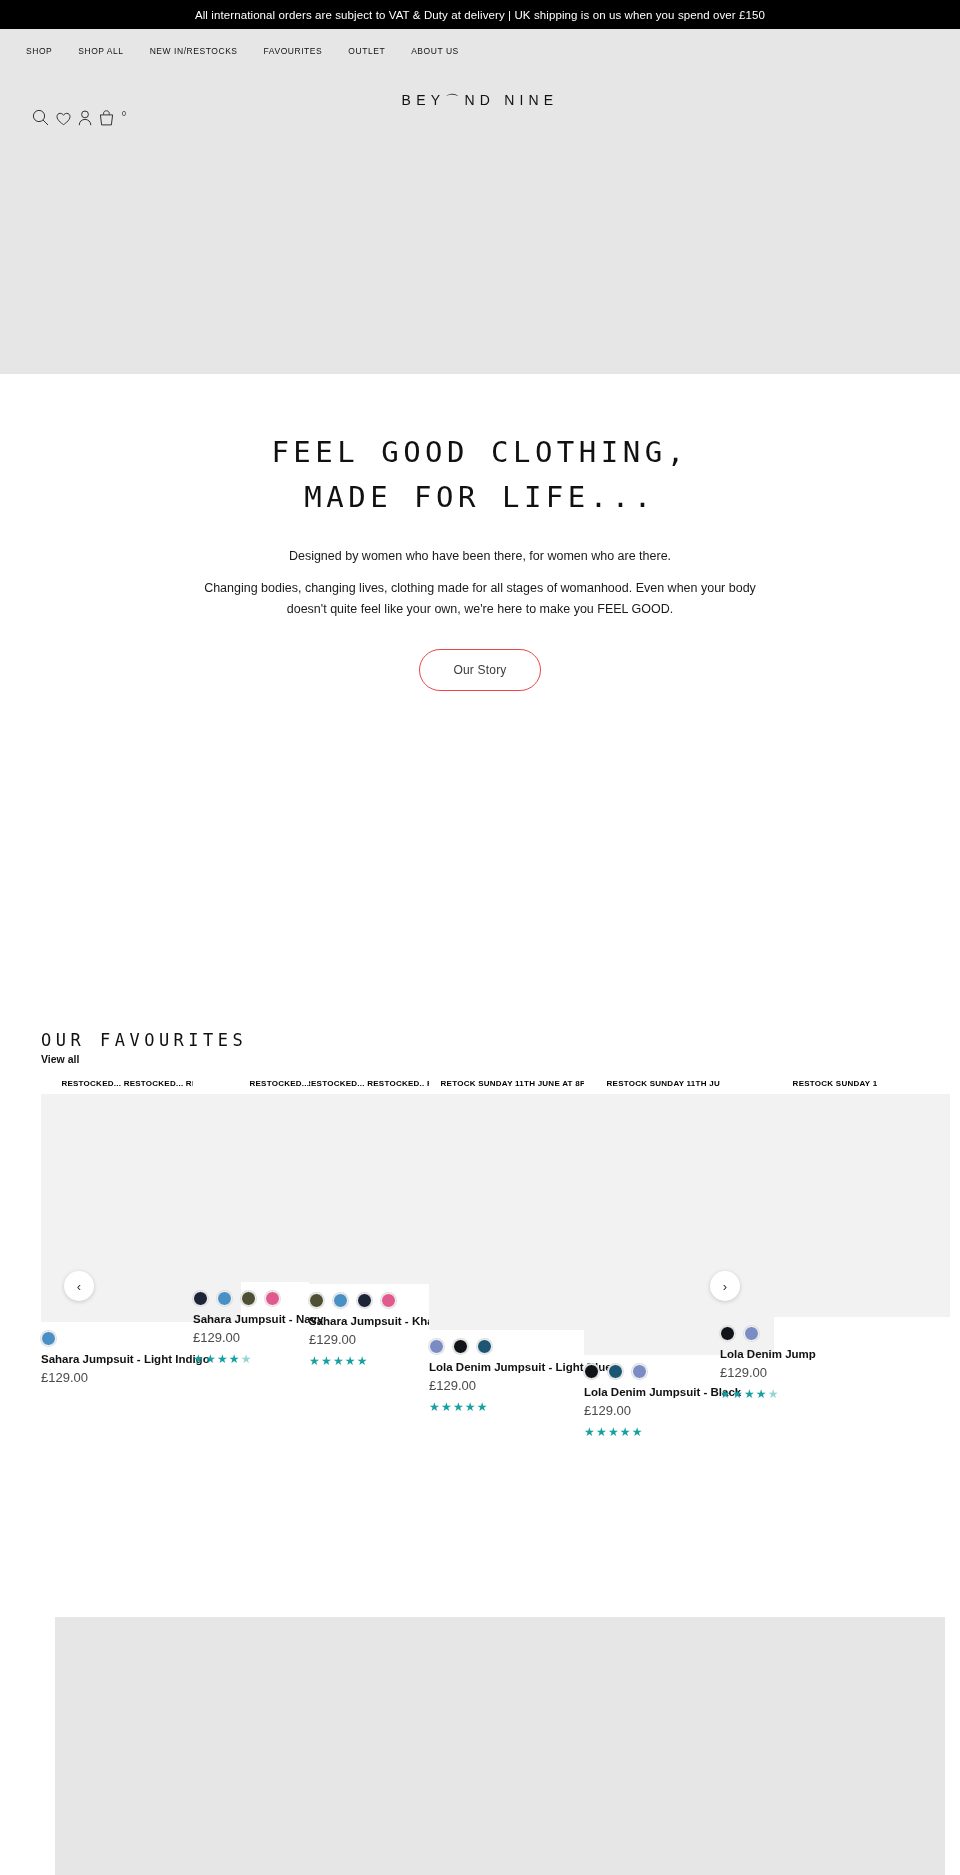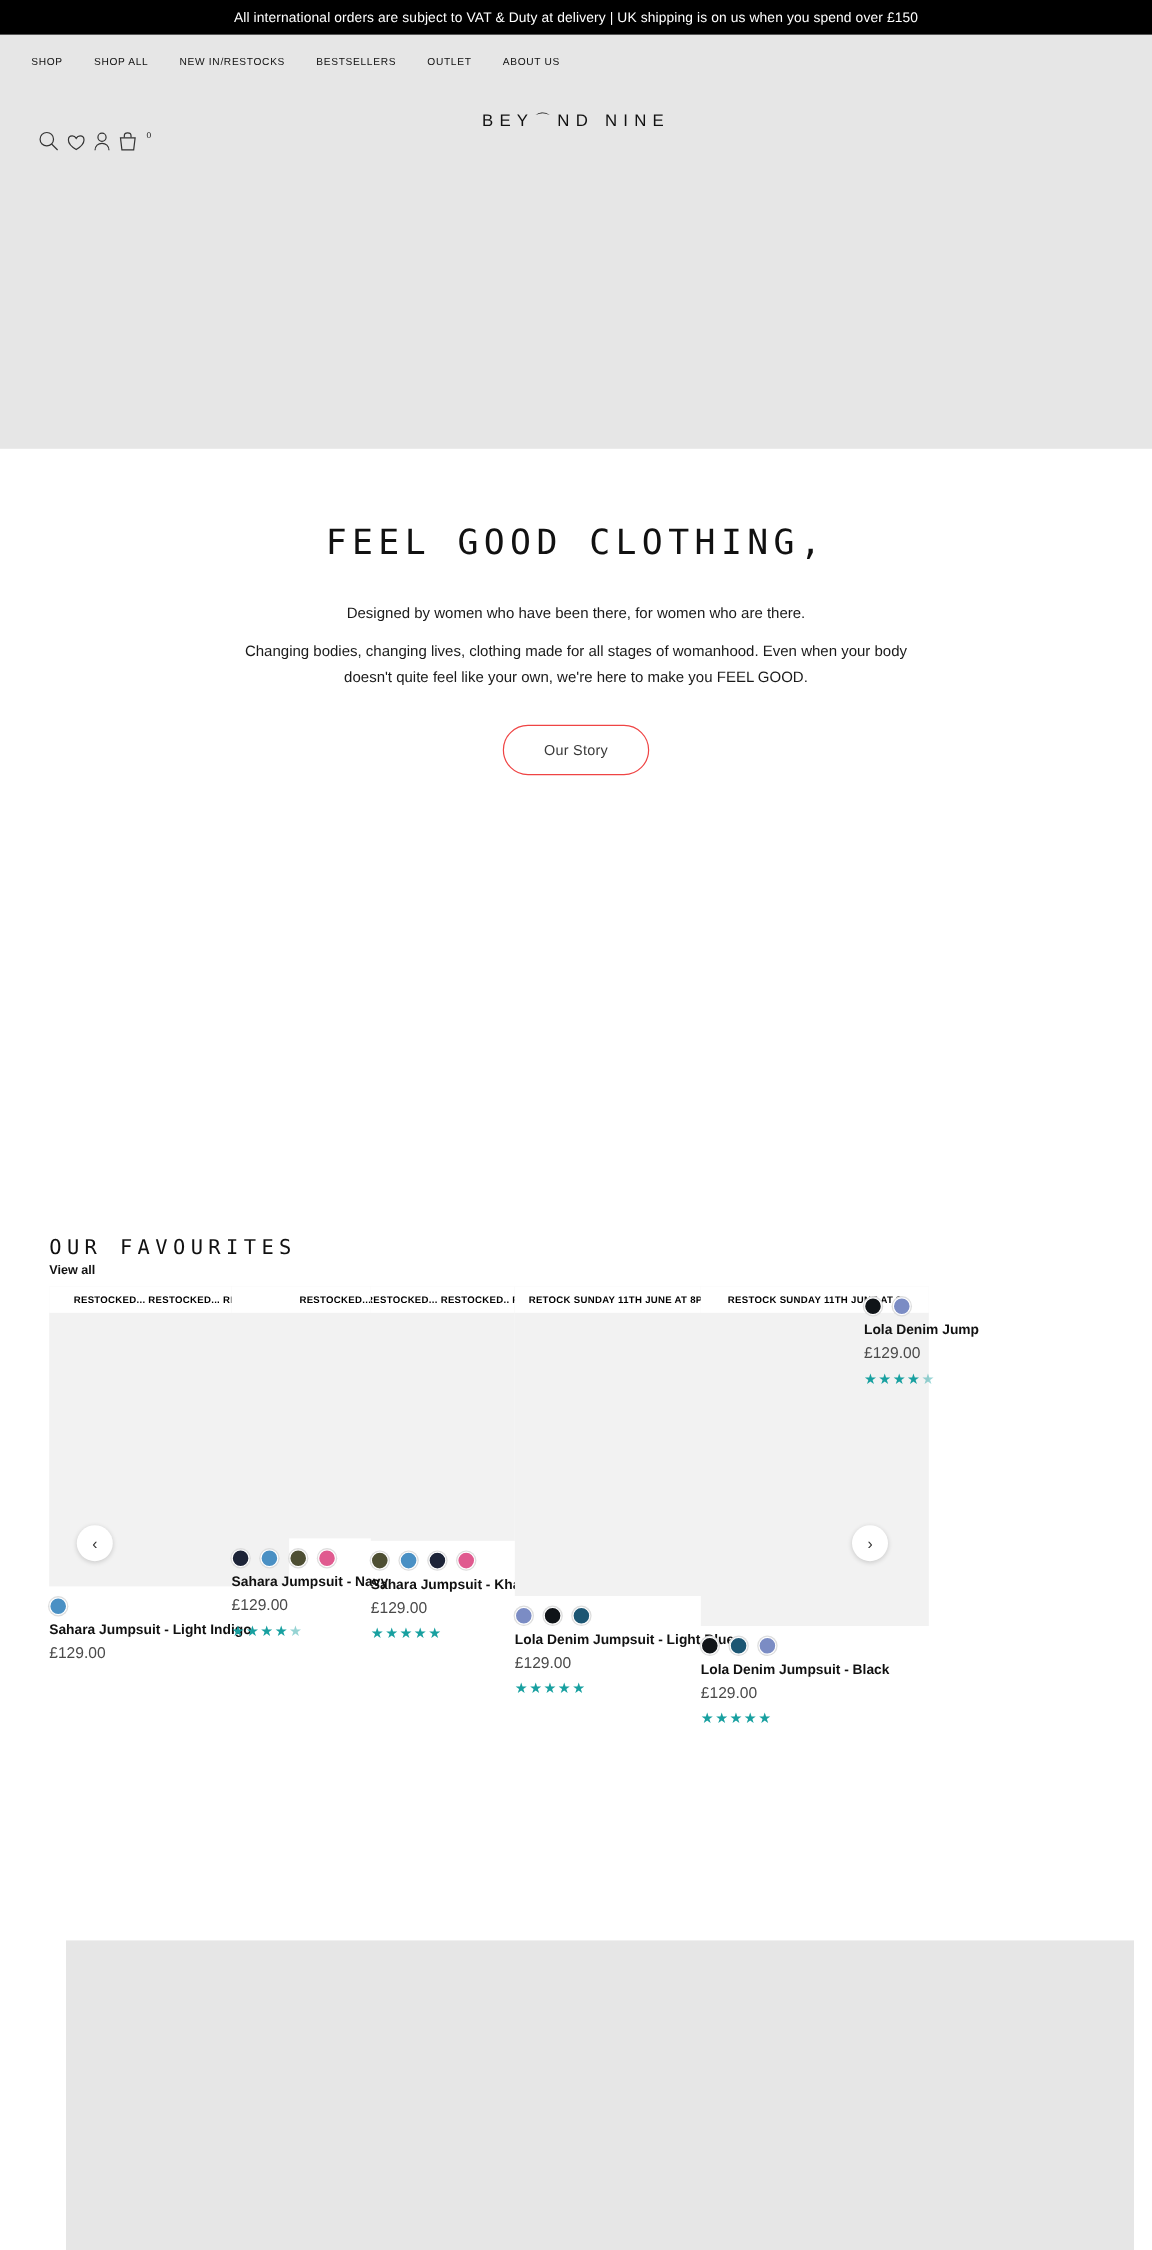--- a/index.html
+++ b/index.html
@@ -131,21 +131,21 @@
   <div class="announce">
     <span>All international orders are subject to VAT &amp; Duty at delivery | UK shipping is on us when you spend over £150</span>
   </div>
 
   <div class="header">
 
     <nav class="nav">
       <a href="#">SHOP</a>
       <a href="#">SHOP ALL</a>
       <a href="#">NEW IN/RESTOCKS</a>
-      <a href="#">BESTSELLERS</a>
+      <a href="#">FAVOURITES</a>
       <a href="#">OUTLET</a>
       <a href="#">ABOUT US</a>
     </nav>
 
     <div class="logo">
       <span>BEY⌒ND NINE</span>
     </div>
 
     <div class="iconrow">
       <span class="ic">
@@ -171,20 +171,21 @@
           <path d="M1.4 4.9H13.6L12.4 14.9H2.6L1.4 4.9Z" stroke="#333" stroke-width="1"></path>
         </svg>
       </span>
       <span class="cartcount">0</span>
     </div>
   </div>
 
   <div class="hero-copy">
     <h1 class="hero-h1">
       <span>FEEL GOOD CLOTHING,</span><br>
+      <span>MADE FOR LIFE...</span>
     </h1>
     <p class="hero-p1">Designed by women who have been there, for women who are there.</p>
     <p class="hero-p2">Changing bodies, changing lives, clothing made for all stages of womanhood. Even when your body doesn't quite feel like your own, we're here to make you FEEL GOOD.</p>
     <button class="btn-story">Our Story</button>
   </div>
 
   <div class="fav-head">
     <div class="fav-title">OUR FAVOURITES</div>
     <a class="fav-viewall" href="#">View all</a>
   </div>
@@ -254,20 +255,23 @@
         <span class="sw" style="background:#101418;"></span>
         <span class="sw" style="background:#1c5673;"></span>
         <span class="sw" style="background:#7b8cc4;"></span>
       </div>
       <div class="p-name">Lola Denim Jumpsuit - Black</div>
       <div class="p-price">£129.00</div>
       <div class="stars">★★★★★</div>
     </div>
 
     <div class="tilewrap" style="left:679px; top:0px; z-index:10;">
+      <div class="tile" style="width:230px;height:245px;">
+        <div class="badge-strip" style="width:230px;">RESTOCK SUNDAY 1</div>
+      </div>
       <div class="swatches" style="margin-top:9px;">
         <span class="sw" style="background:#101418;"></span>
         <span class="sw" style="background:#7b8cc4;"></span>
       </div>
       <div class="p-name">Lola Denim Jump</div>
       <div class="p-price">£129.00</div>
       <div class="stars">★★★★<span class="half">★</span></div>
     </div>
 
     <div class="carousel-arrow" style="left:23px; top:199px;">

